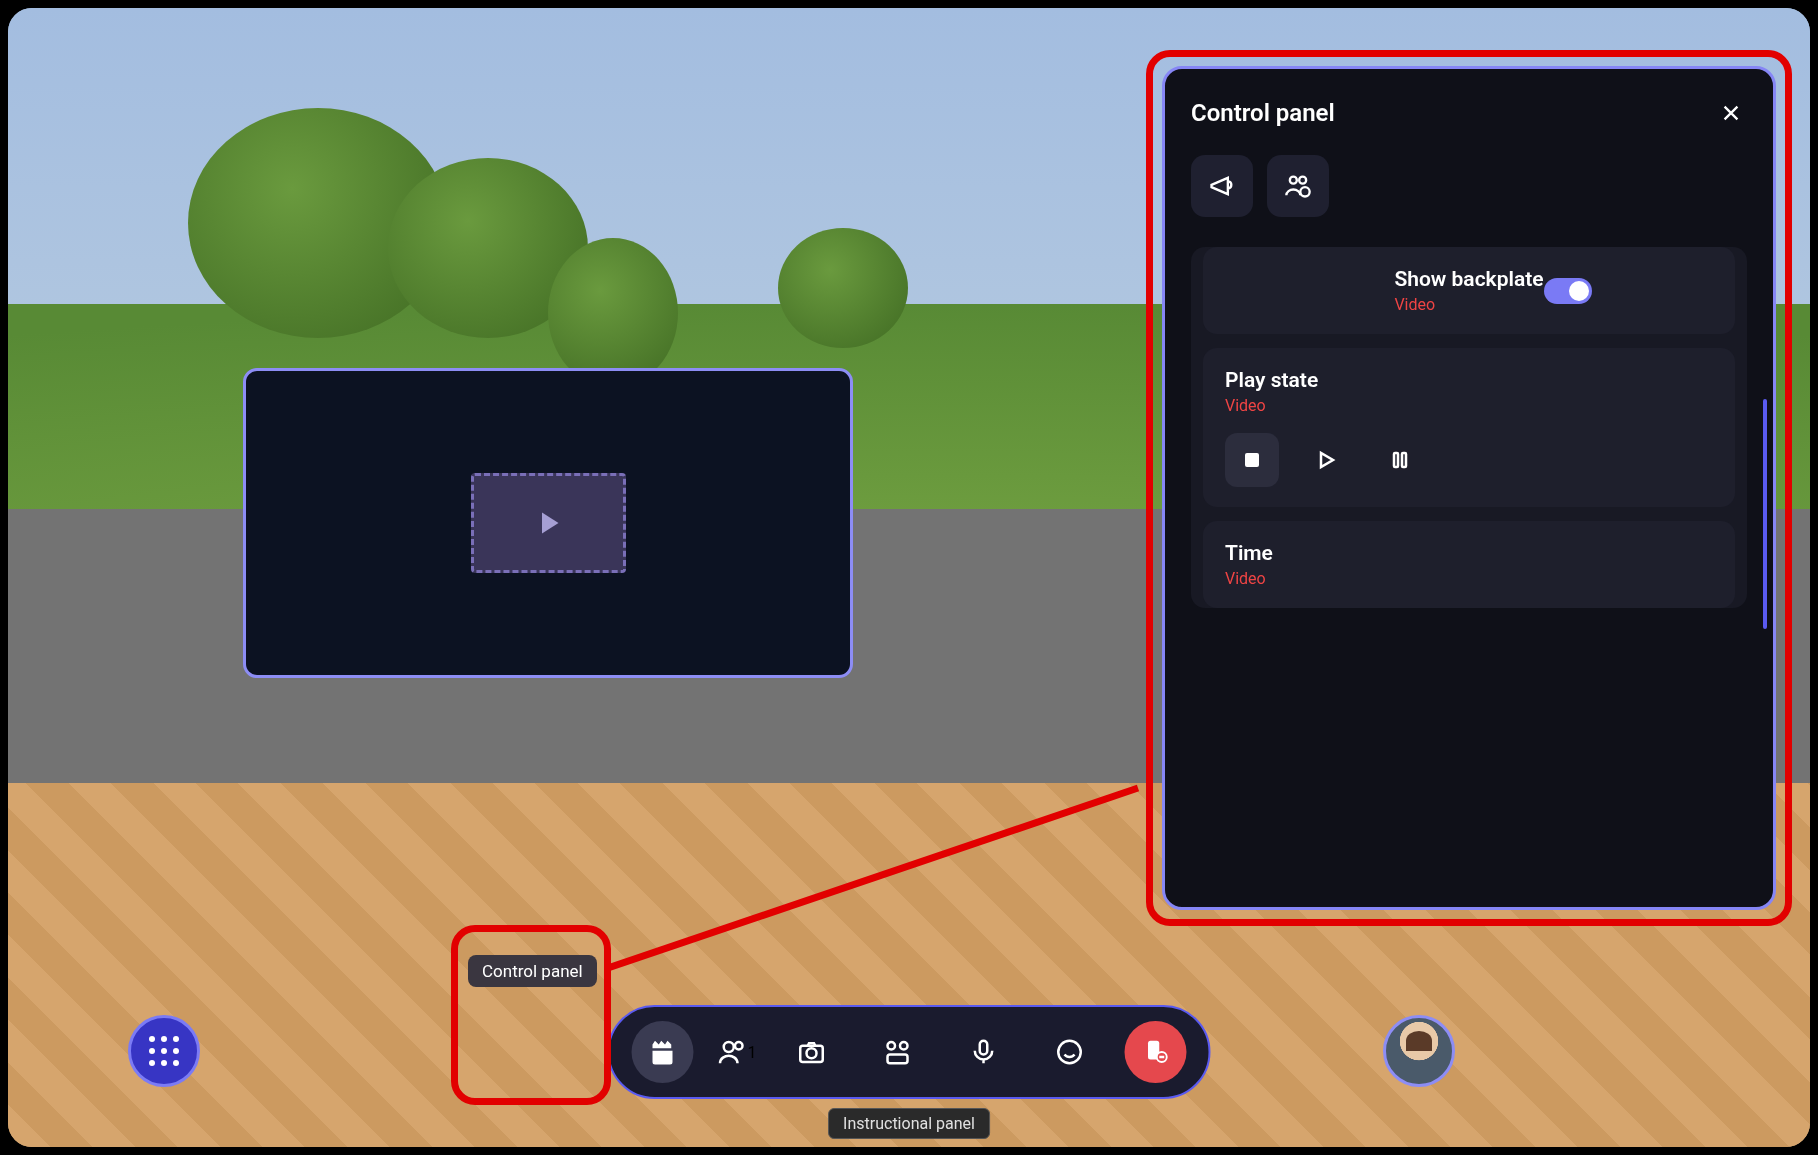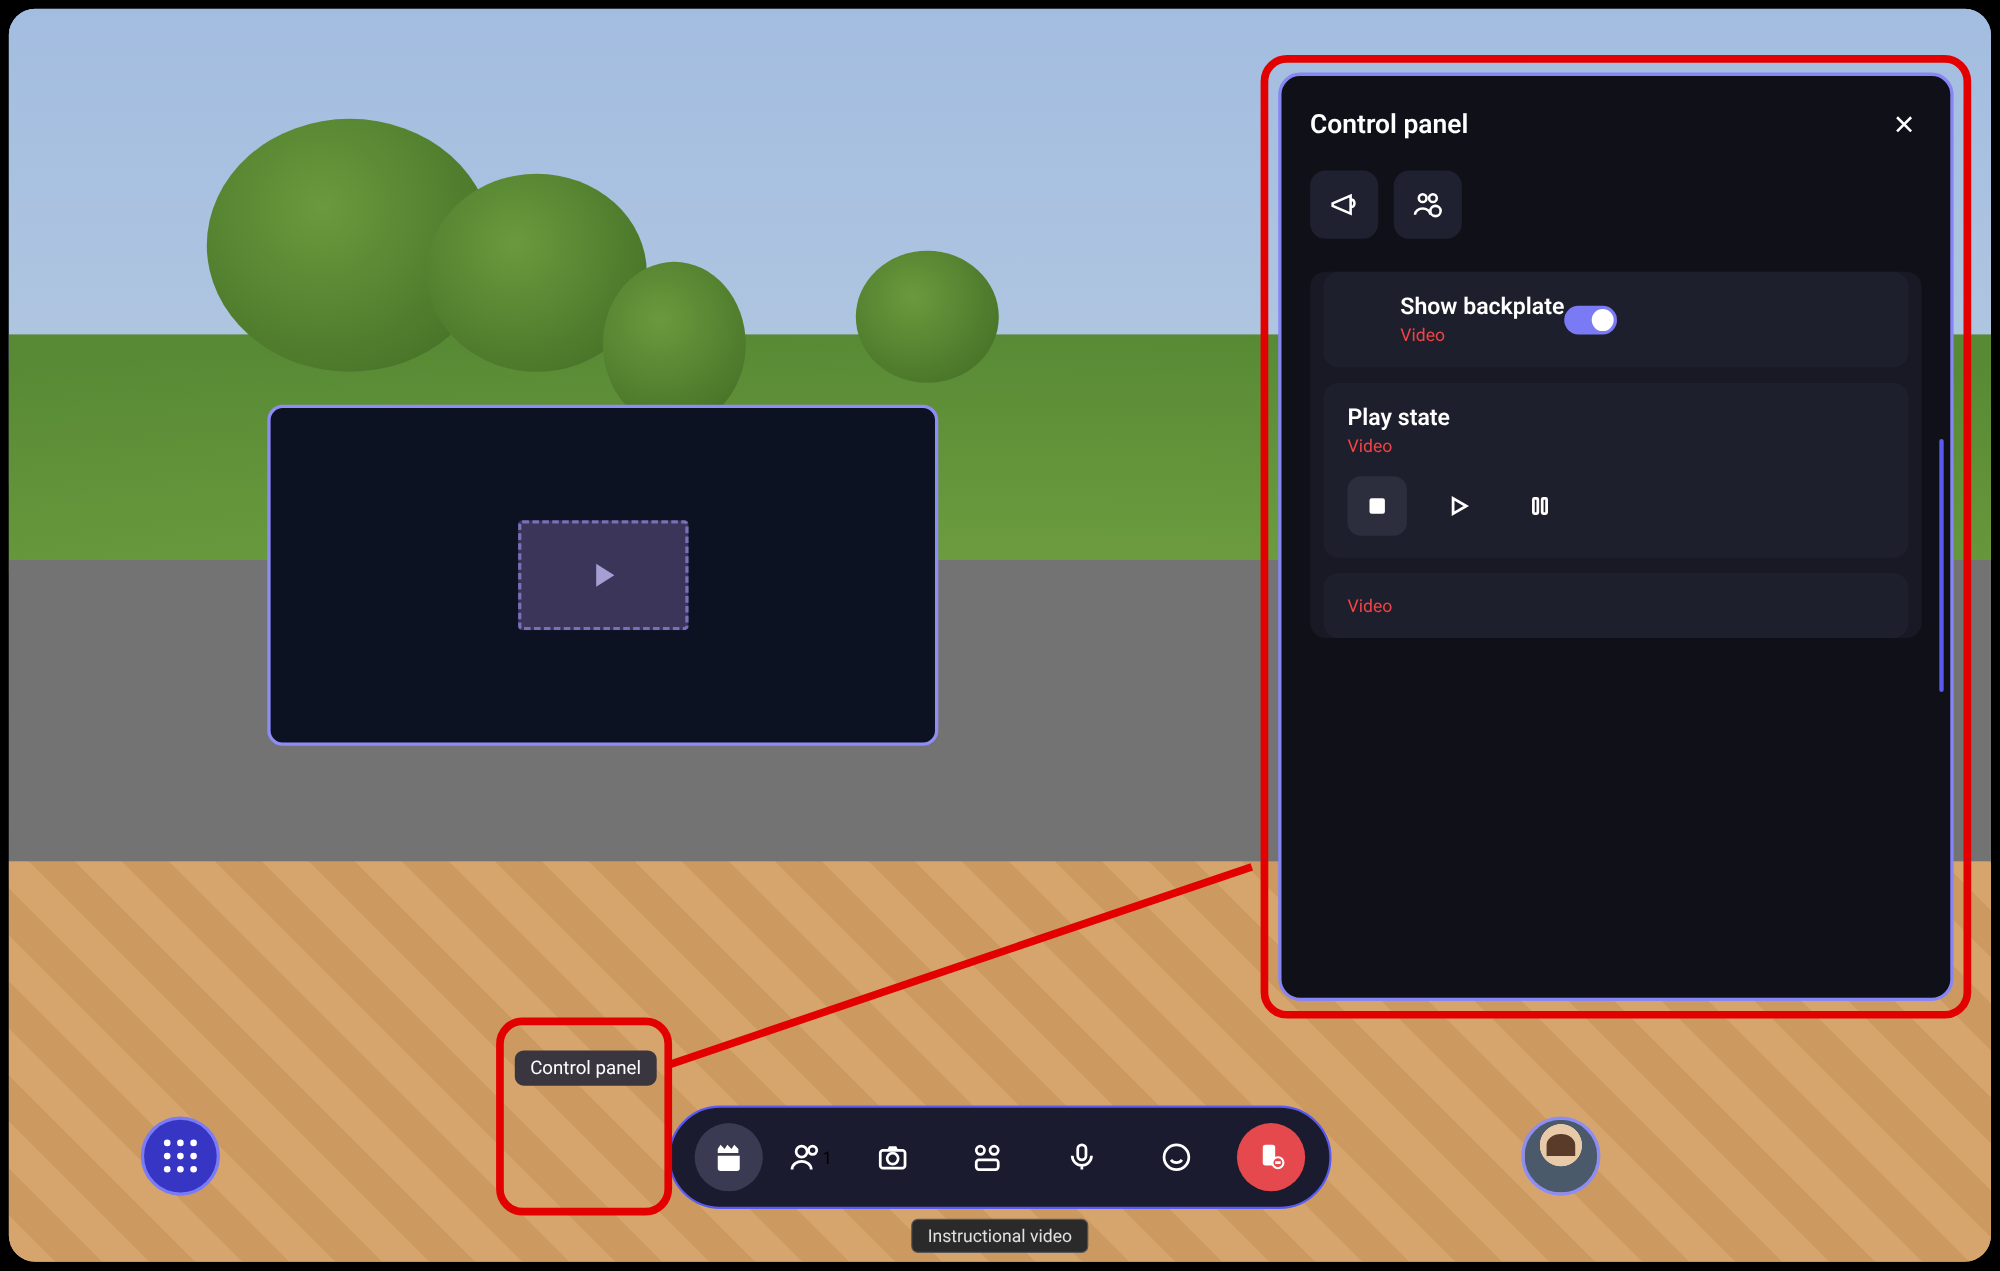--- a/index.html
+++ b/index.html
@@ -159,21 +159,21 @@
   .cp-iconrow{display:flex;gap:14px;margin-bottom:30px;}
   .cp-iconbtn{width:62px;height:62px;border-radius:14px;background:#1f2030;display:flex;align-items:center;justify-content:center;cursor:pointer;}
   .cp-iconbtn svg{width:28px;height:28px;fill:none;stroke:#fff;stroke-width:2;}
   .cp-section{background:#181924;border-radius:14px;padding:0;}
   .cp-section-hdr{display:flex;justify-content:space-between;align-items:center;padding:22px 22px;cursor:pointer;}
   .cp-section-title{font-size:22px;font-weight:600;}
   .chev{width:22px;height:22px;stroke:#fff;stroke-width:2.5;fill:none;}
   .cp-card{background:#1e1f2c;border-radius:14px;margin:0 12px 14px;padding:20px 22px;}
   .cp-card-title{font-size:21px;font-weight:600;margin-bottom:4px;}
   .cp-card-sub{font-size:16px;color:#ef4444;}
-  .cp-card-row{display:flex;justify-content:flex-start;align-items:center;margin-left:48px;}
+  .cp-card-row{display:flex;justify-content:center;align-items:center;margin-left:48px;}
   .toggle{width:48px;height:26px;background:#7a7af5;border-radius:20px;position:relative;cursor:pointer;}
   .toggle::after{content:"";position:absolute;right:3px;top:3px;width:20px;height:20px;background:#fff;border-radius:50%;}
   .play-controls{display:flex;gap:20px;margin-top:18px;align-items:center;}
   .pc-btn{width:54px;height:54px;border-radius:12px;display:flex;align-items:center;justify-content:center;cursor:pointer;}
   .pc-btn.sel{background:#2c2d3d;}
   .pc-btn svg{width:24px;height:24px;fill:#fff;}
   .pc-btn.outline svg{fill:none;stroke:#fff;stroke-width:2.5;}
   .scroll-ind{position:absolute;right:6px;top:330px;width:4px;height:230px;background:#5a5af0;border-radius:2px;}
 </style>
 </head>
@@ -259,21 +259,21 @@
             <rect x="6" y="3" width="9" height="15" rx="2"></rect>
             <circle cx="17" cy="16" r="4" fill="#e5484d" stroke="#fff" stroke-width="1.5"></circle>
             <path d="M15 16h4" stroke="#fff" stroke-width="2"></path>
           </svg>
       </div>
     </div>
   </div>
 
   <div class="tooltip">Control panel</div>
   <div class="callout-toolbtn"></div>
-  <div class="bottom-label">Instructional video</div>
+  <div class="bottom-label">Instructional panel</div>
 
   <svg class="connector" style="top:770px;left:600px;width:540px;height:200px">
     <line x1="0" y1="190" x2="530" y2="10" stroke="#e20000" stroke-width="7"></line>
   </svg>
 
   <div class="panel-callout"></div>
 
   <div class="control-panel">
     <div class="cp-header">
       <div class="cp-title">Control panel</div>
@@ -327,18 +327,19 @@
           <div class="pc-btn outline">
             <svg viewBox="0 0 24 24">
                 <rect x="6" y="5" width="4" height="14" rx="1"></rect>
                 <rect x="14" y="5" width="4" height="14" rx="1"></rect>
               </svg>
           </div>
         </div>
       </div>
 
       <div class="cp-card">
+        <div class="cp-card-title">Time</div>
         <div class="cp-card-sub">Video</div>
       </div>
     </div>
     <div class="scroll-ind"></div>
   </div>
 </div>
 
 </body></html>

